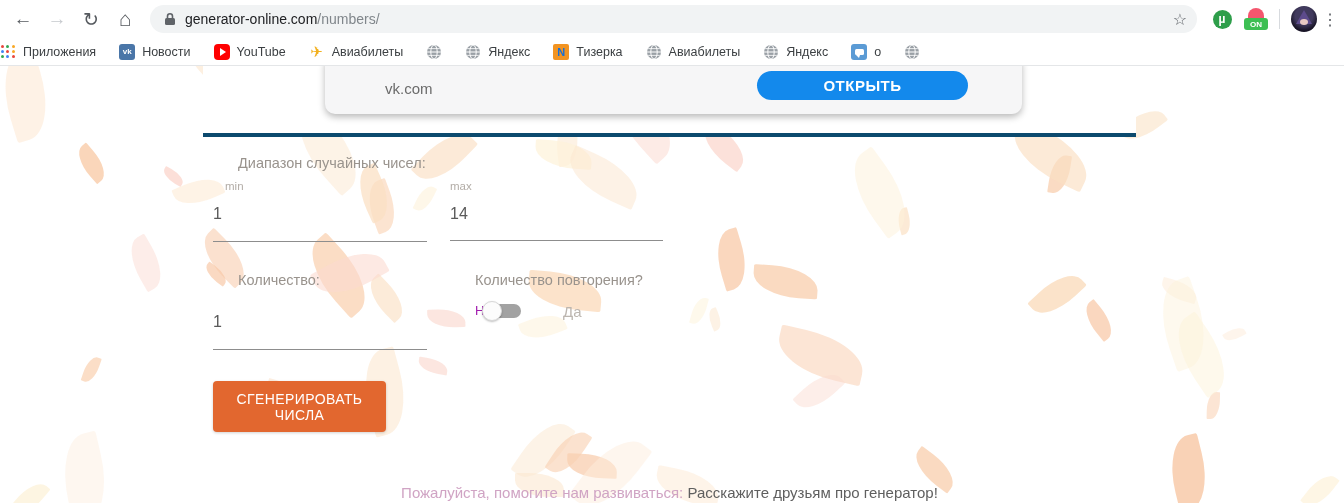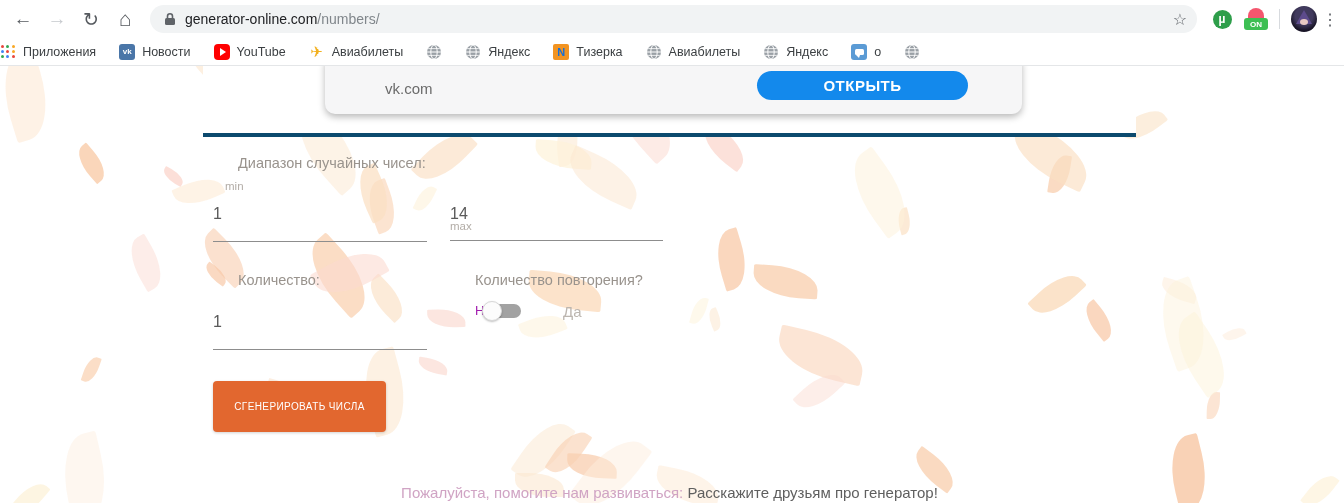--- a/index.html
+++ b/index.html
@@ -67,36 +67,36 @@
 
   .flabel { position:absolute; font-size:14.5px; color:#99938d; z-index:2;margin-left:25px; }
   .slabel { position:absolute; font-size:11.5px; color:#b3ada7; z-index:2; }
   .fval   { position:absolute; font-size:16px; color:#5a5a5a; z-index:2; }
   .uline  { position:absolute; height:1px; background:#8d8d8d; z-index:2; }
 
   .lbl-range { left:213px; top:89px; }
   .lbl-min { left:225px; top:114px; }
   .val-min { left:213px; top:139px; }
   .ul1 { left:213px; top:175px; width:214px; }
-  .lbl-max { left:450px; top:114px;margin-top:40px; }
+  .lbl-max { left:450px; top:114px; }
   .val-max { left:450px; top:139px; }
   .ul2 { left:450px; top:174px; width:213px; }
   .lbl-count { left:213px; top:206px; }
   .val-count { left:213px; top:247px; }
   .ul3 { left:213px; top:283px; width:214px; }
   .lbl-norepeat { left:450px; top:206px; }
   .tog-no { left:450px; top:237px; font-size:13px; color:#a21caf; }
   .tog-yes { left:538px; top:237px; font-size:15px; color:#bcb6b0; }
   .toggle { position:absolute; left:484px; top:238px; width:37px; height:14px; background:#a2a2a2;
             border-radius:7px; z-index:2; cursor:pointer; }
   .knob { position:absolute; left:-2px; top:-3px; width:20px; height:20px; border-radius:50%;
           background:#fcfcfc; border:1px solid #d8d8d8; box-shadow:0 1px 2px rgba(0,0,0,.25); }
 
   .genbtn { position:absolute; left:213px; top:315px; width:173px; height:51px; background:#e2672f;
-            border:none; border-radius:4px; color:#fff; font-size:10px; letter-spacing:.4px;
+            border:none; border-radius:4px; color:#fff; font-size:14px; letter-spacing:.4px;
             font-family:"Liberation Sans", sans-serif; z-index:2; cursor:pointer;
             box-shadow:0 1px 3px rgba(0,0,0,.18); }
 
   .resultbox { position:absolute; left:685px; top:108px; width:450px; height:281px; background:#f4f4f4; z-index:2; }
   .resultnum { position:absolute; left:22px; top:88px; font-size:86px; font-weight:300; color:#3d3d3d;
                letter-spacing:-1px; line-height:1; }
 
   .footer { position:absolute; left:203px; top:418px; width:933px; text-align:center; font-size:15px; z-index:2; }
   .plea { color:#d0a4c4; }
   .sharelink { color:#5f5f5f; cursor:pointer; }

